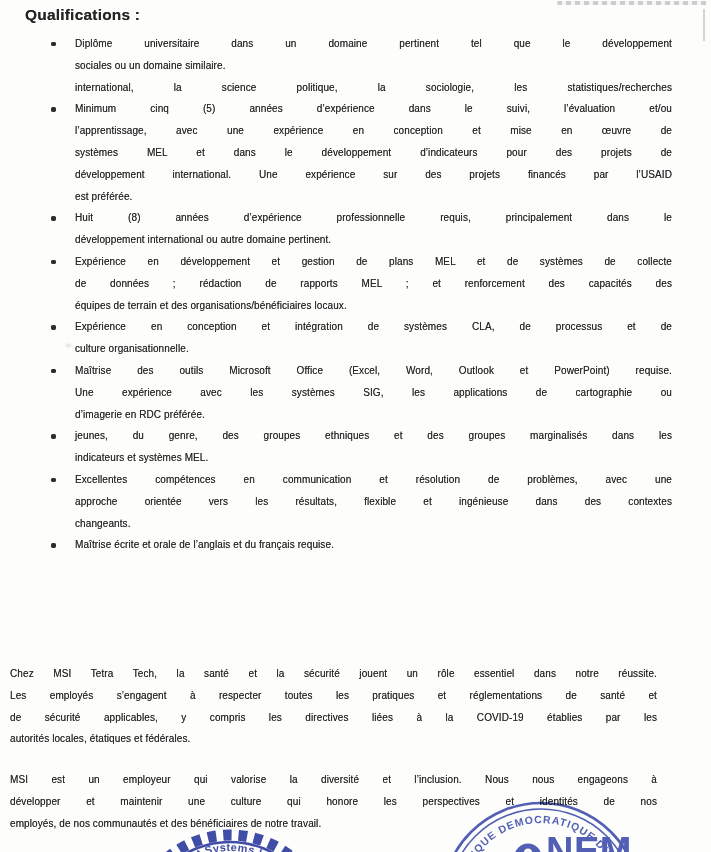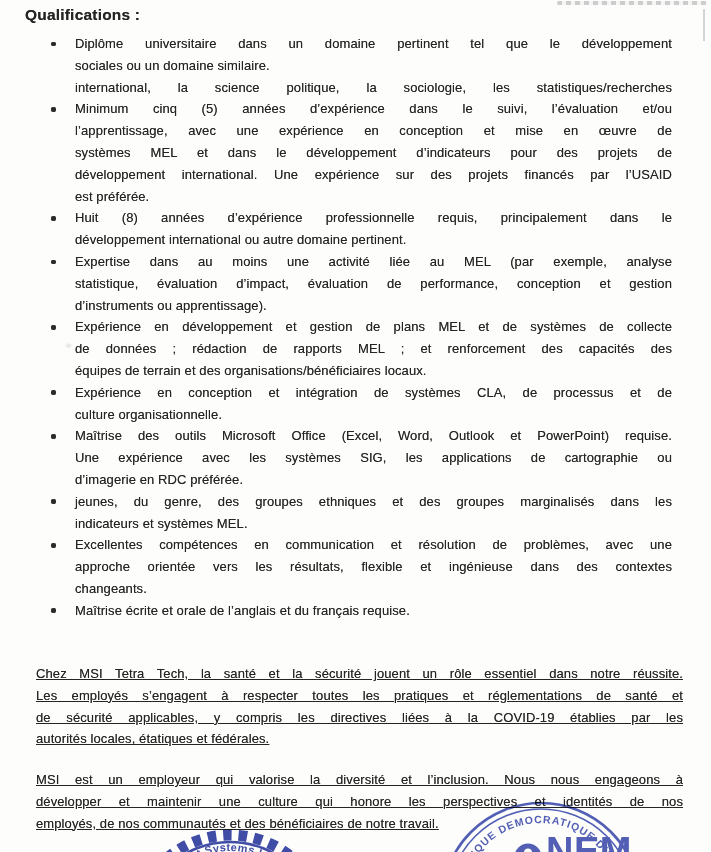--- a/index.html
+++ b/index.html
@@ -18,27 +18,27 @@
     text-shadow:0 0 0.6px rgba(30,30,30,0.65);
   }
   .bullets { position:absolute; left:75px; top:33px; width:597px; }
   .bullet { position:relative; }
   .bullet::before {
     content:""; position:absolute; left:-24px; top:8.6px;
     width:4.6px; height:4.6px; border-radius:50%; background:#2b2b2b;
     box-shadow:0 0 0.5px rgba(30,30,30,0.7);
   }
   .jline {
-    font-size:13px; line-height:21.8px;
+    font-size:10px; line-height:21.8px;
     text-align:justify; text-align-last:justify;
     letter-spacing:0.1px;
     text-shadow:0 0 0.6px rgba(30,30,30,0.6);
   }
   .jline.last { text-align-last:left; }
-  .para { position:absolute; width:647px; left:36px;text-decoration:underline; }
+  .para { position:absolute; width:647px; left:10px; }
   .para-1 { top:663px; }
   .para-2 { top:769px; }
   .stamps { position:absolute; left:0; top:790px; width:711px; height:62px; mix-blend-mode:multiply; }
   .artifact-top {
     position:absolute; left:557px; top:1px; width:150px; height:4px;
     background:repeating-linear-gradient(90deg,
       rgba(125,125,135,0.38) 0 5px, rgba(125,125,135,0.06) 5px 9px);
     filter:blur(0.7px); border-radius:2px;
   }
   .artifact-edge {
@@ -70,25 +70,20 @@
     <div class="bullet">
         <div class="jline">Minimum cinq (5) années d’expérience dans le suivi, l’évaluation et/ou</div>
         <div class="jline">l’apprentissage, avec une expérience en conception et mise en œuvre de</div>
         <div class="jline">systèmes MEL et dans le développement d’indicateurs pour des projets de</div>
         <div class="jline">développement international. Une expérience sur des projets financés par l’USAID</div>
         <div class="jline last">est préférée.</div>
       </div>
     <div class="bullet">
         <div class="jline">Huit (8) années d’expérience professionnelle requis, principalement dans le</div>
         <div class="jline last">développement international ou autre domaine pertinent.</div>
-      </div>
-    <div class="bullet">
-        <div class="jline">Expertise dans au moins une activité liée au MEL (par exemple, analyse</div>
-        <div class="jline">statistique, évaluation d’impact, évaluation de performance, conception et gestion</div>
-        <div class="jline last">d’instruments ou apprentissage).</div>
       </div>
     <div class="bullet">
         <div class="jline">Expérience en développement et gestion de plans MEL et de systèmes de collecte</div>
         <div class="jline">de données ; rédaction de rapports MEL ; et renforcement des capacités des</div>
         <div class="jline last">équipes de terrain et des organisations/bénéficiaires locaux.</div>
       </div>
     <div class="bullet">
         <div class="jline">Expérience en conception et intégration de systèmes CLA, de processus et de</div>
         <div class="jline last">culture organisationnelle.</div>
       </div>

